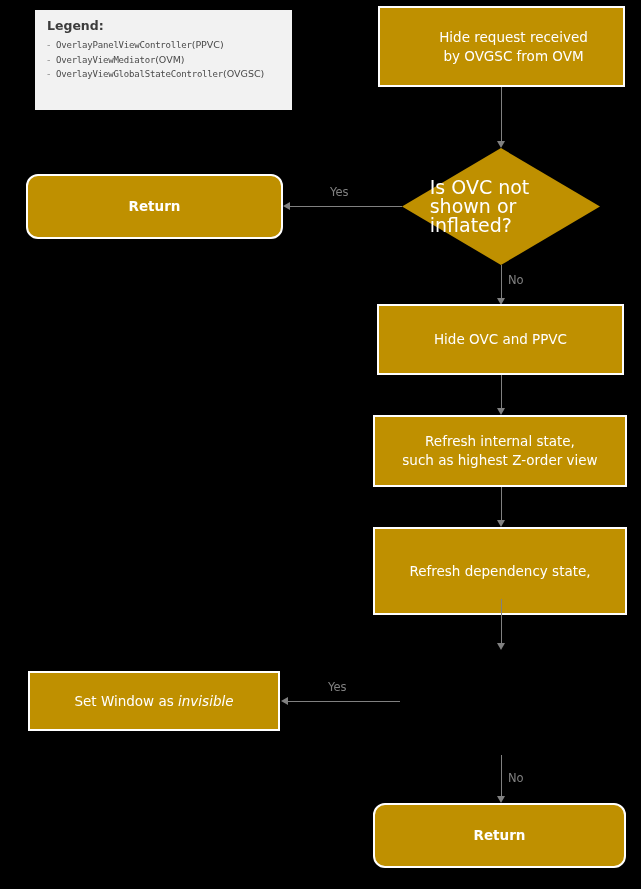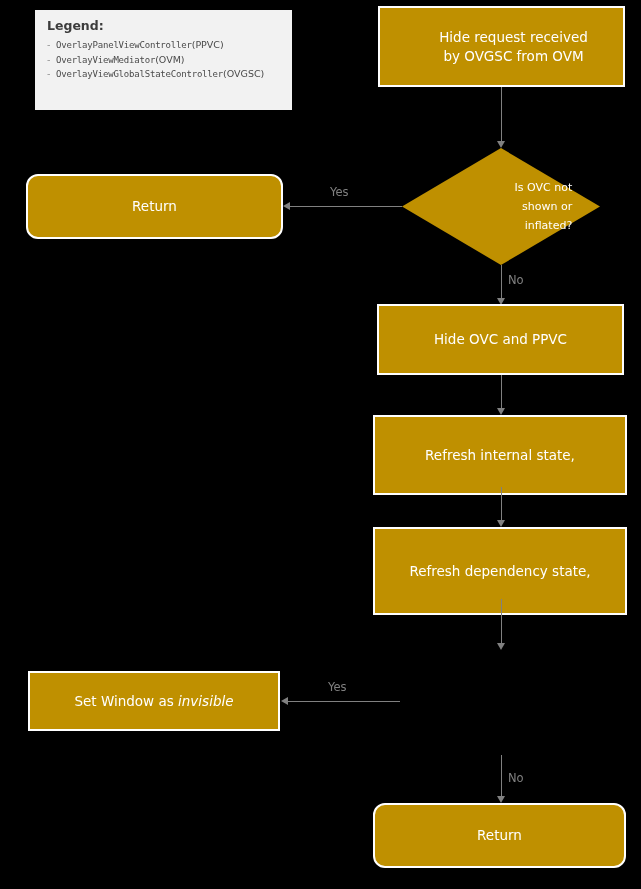--- a/index.html
+++ b/index.html
@@ -70,21 +70,21 @@
     display: flex;
     align-items: center;
     justify-content: center;
     text-align: center;
     color: #ffffff;
     font-size: 13.5px;
     line-height: 19px;
     padding: 4px 8px;
   }
   .node.rounded { border-radius: 12px; }
-  .node.bold { font-weight: normal; }
+  .node.bold { font-weight: bold; }
 
   .node-text { display: block; }
   .node-text em { font-style: italic; }
 
   
   .diamond {
     position: absolute;
     display: flex;
     align-items: center;
     justify-content: center;
@@ -92,23 +92,23 @@
   .diamond .shape {
     position: absolute;
     inset: 0;
     background: #bf9000;
     clip-path: polygon(50% 0%, 100% 50%, 50% 100%, 0% 50%);
   }
   .diamond .dlabel {
     position: relative;
     z-index: 2;
     color: #ffffff;
-    font-size: 11px;
+    font-size: 19px;
     line-height: 19px;
-    text-align: right;
+    text-align: left;
     width: 72%;
   }
 
   
   .conn-v {
     position: absolute;
     width: 1px;
     background: #808080;
   }
   .conn-h {
@@ -197,22 +197,23 @@
   
   <div class="node" style="left:377px; top:304px; width:247px; height:71px;">
     <span class="node-text">Hide OVC and PPVC</span>
   </div>
 
   
   <div class="conn-v" style="left:501px; top:375px; height:34px;"></div>
   <div class="arrow-down" style="left:497px; top:408px;"></div>
 
   
-  <div class="node" style="left:373px; top:415px; width:254px; height:80px; flex-direction:column;">
+  <div class="node" style="left:373px; top:415px; width:254px; height:72px; flex-direction:column;">
     <span class="node-text">Refresh internal state,</span>
+    <span class="node-text">such as highest Z-order view</span>
   </div>
 
   
   <div class="conn-v" style="left:501px; top:487px; height:34px;"></div>
   <div class="arrow-down" style="left:497px; top:520px;"></div>
 
   
   <div class="node" style="left:373px; top:527px; width:254px; height:88px; flex-direction:column;">
     <span class="node-text">Refresh dependency state,</span>
   </div>

